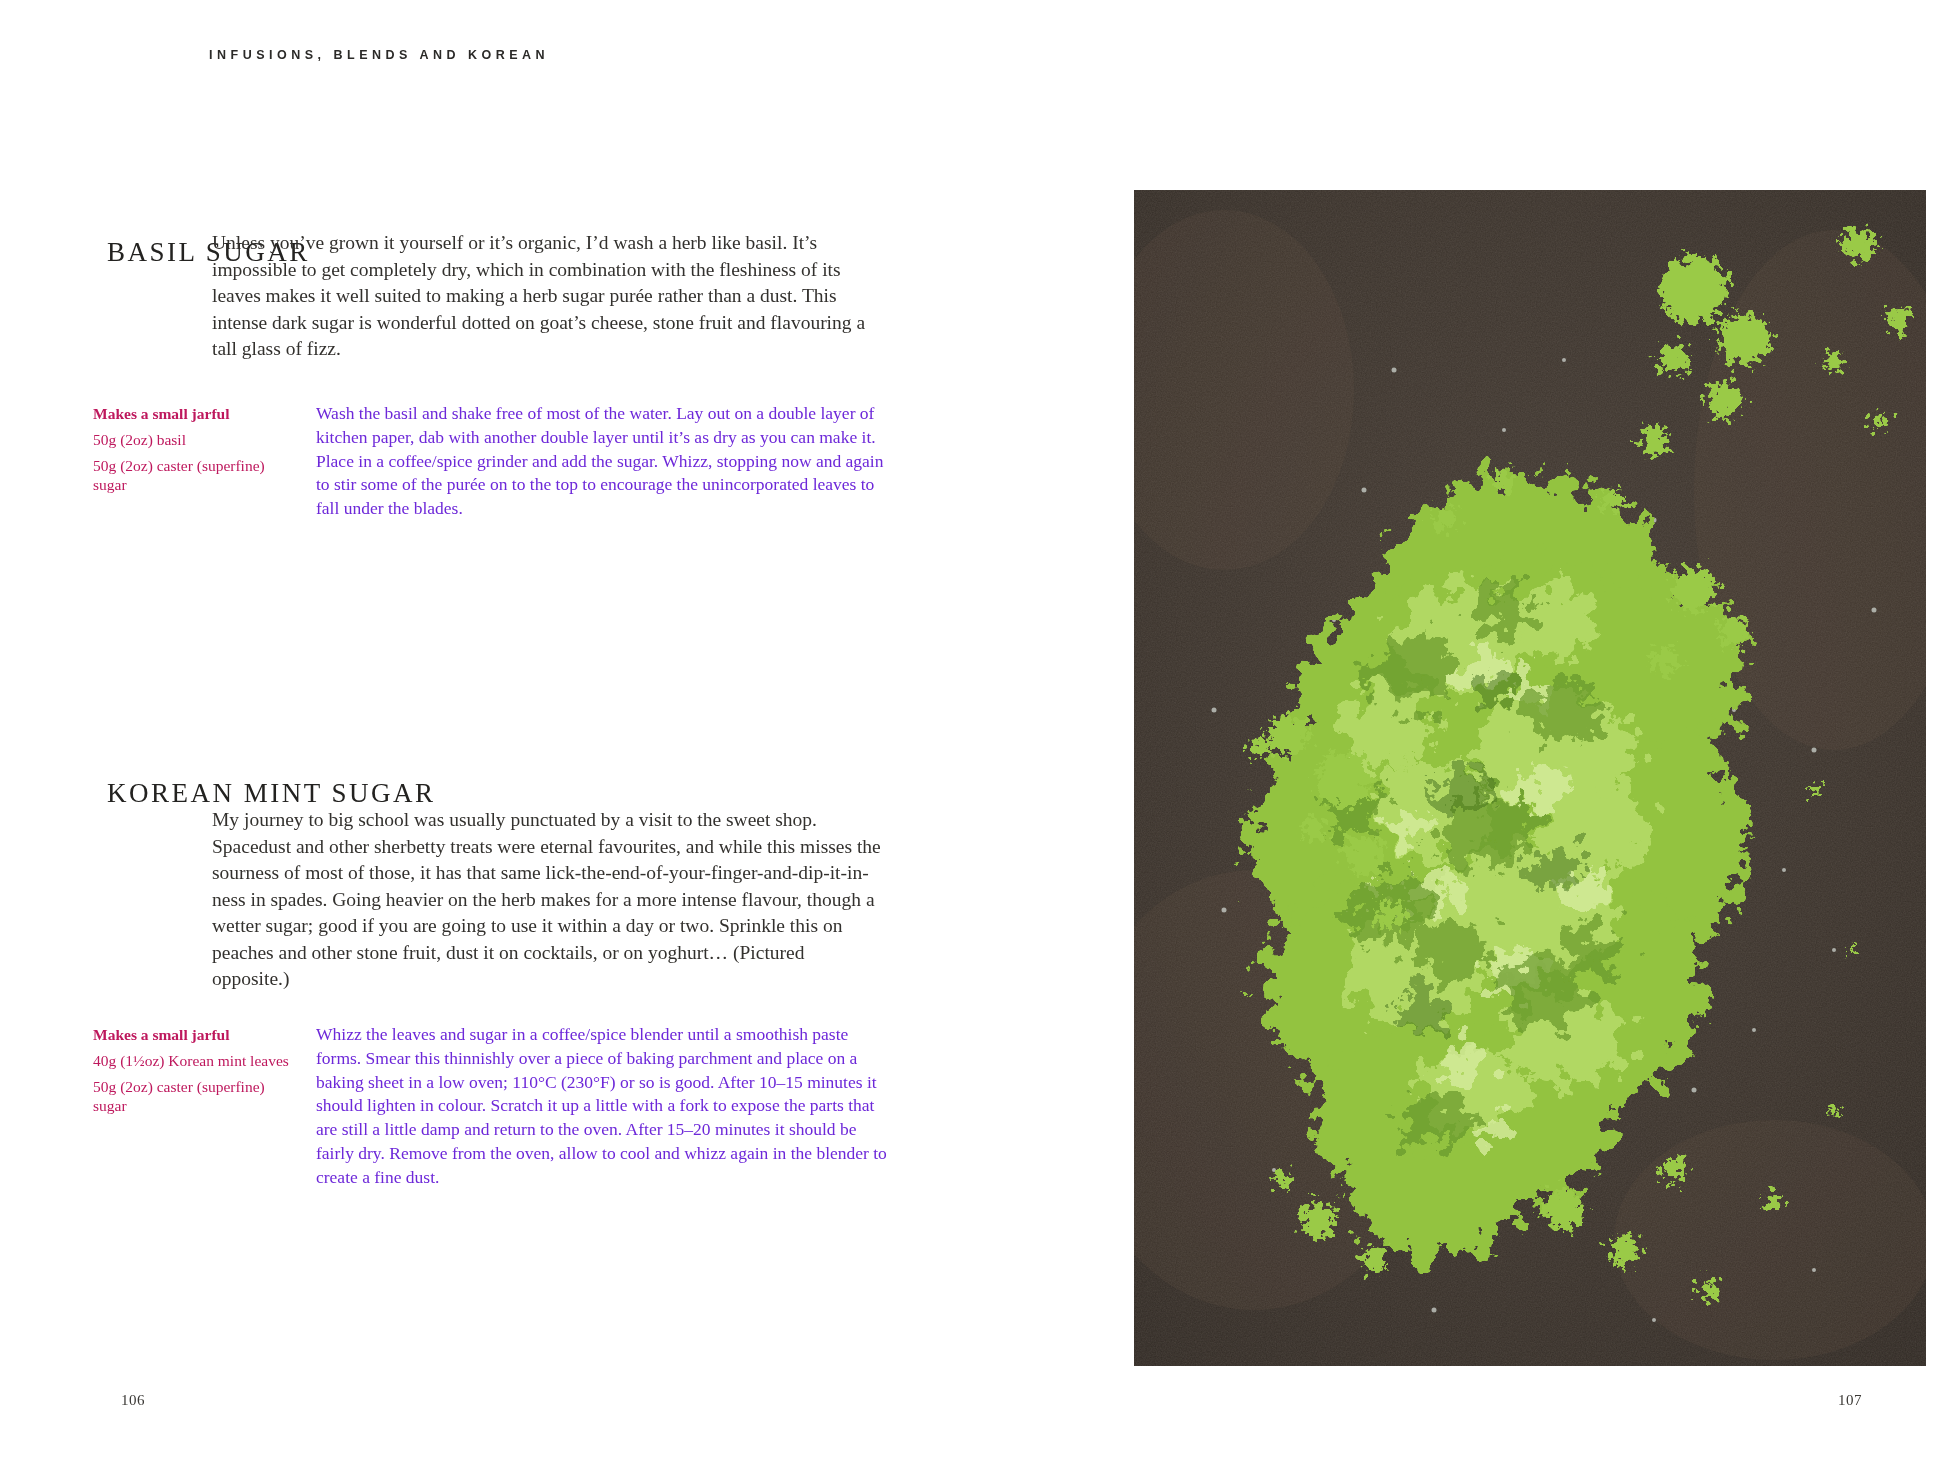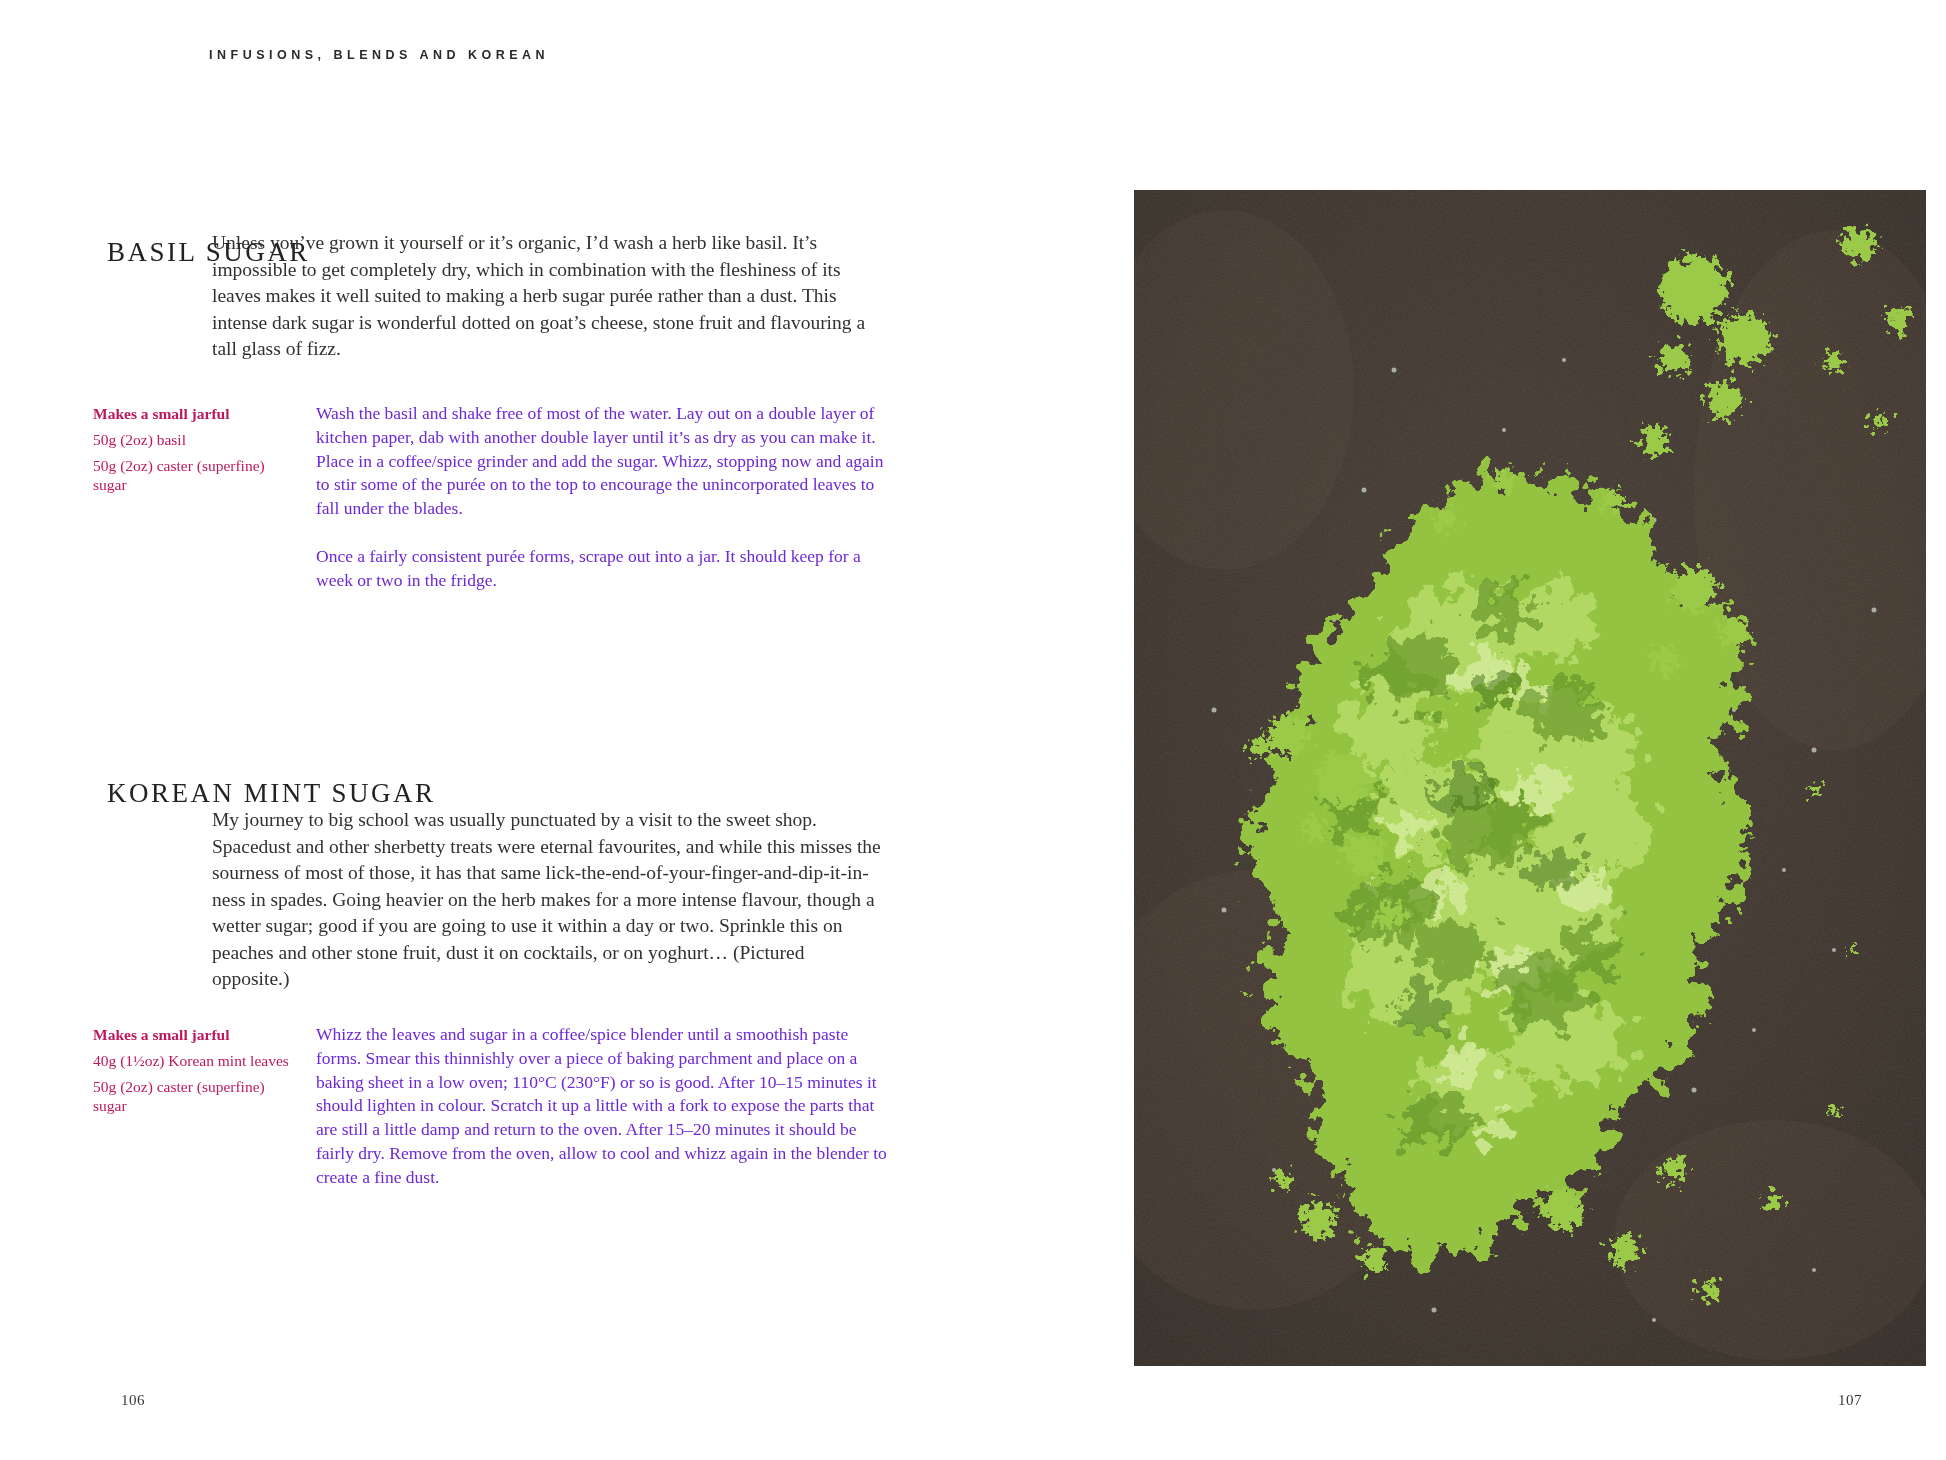--- a/index.html
+++ b/index.html
@@ -66,21 +66,20 @@
 
   <h1 class="recipe-title basil">BASIL SUGAR</h1>
   <div class="intro basil">Unless you’ve grown it yourself or it’s organic, I’d wash a herb like basil. It’s impossible to get completely dry, which in combination with the fleshiness of its leaves makes it well suited to making a herb sugar purée rather than a dust. This intense dark sugar is wonderful dotted on goat’s cheese, stone fruit and flavouring a tall glass of fizz.</div>
   <div class="ing-col basil">
     <p class="yield">Makes a small jarful</p>
     <p class="ing-item">50g (2oz) basil</p>
     <p class="ing-item">50g (2oz) caster (superfine) sugar</p>
   </div>
   <div class="method-col basil">
     <p>Wash the basil and shake free of most of the water. Lay out on a double layer of kitchen paper, dab with another double layer until it’s as dry as you can make it. Place in a coffee/spice grinder and add the sugar. Whizz, stopping now and again to stir some of the purée on to the top to encourage the unincorporated leaves to fall under the blades.</p>
-    <p>Once a fairly consistent purée forms, scrape out into a jar. It should keep for a week or two in the fridge.</p>
   </div>
 
   <h1 class="recipe-title korean">KOREAN MINT SUGAR</h1>
   <div class="intro korean">My journey to big school was usually punctuated by a visit to the sweet shop. Spacedust and other sherbetty treats were eternal favourites, and while this misses the sourness of most of those, it has that same lick-the-end-of-your-finger-and-dip-it-in-ness in spades. Going heavier on the herb makes for a more intense flavour, though a wetter sugar; good if you are going to use it within a day or two. Sprinkle this on peaches and other stone fruit, dust it on cocktails, or on yoghurt… (Pictured opposite.)</div>
   <div class="ing-col korean">
     <p class="yield">Makes a small jarful</p>
     <p class="ing-item">40g (1½oz) Korean mint leaves</p>
     <p class="ing-item">50g (2oz) caster (superfine) sugar</p>
   </div>
   <div class="method-col korean">

